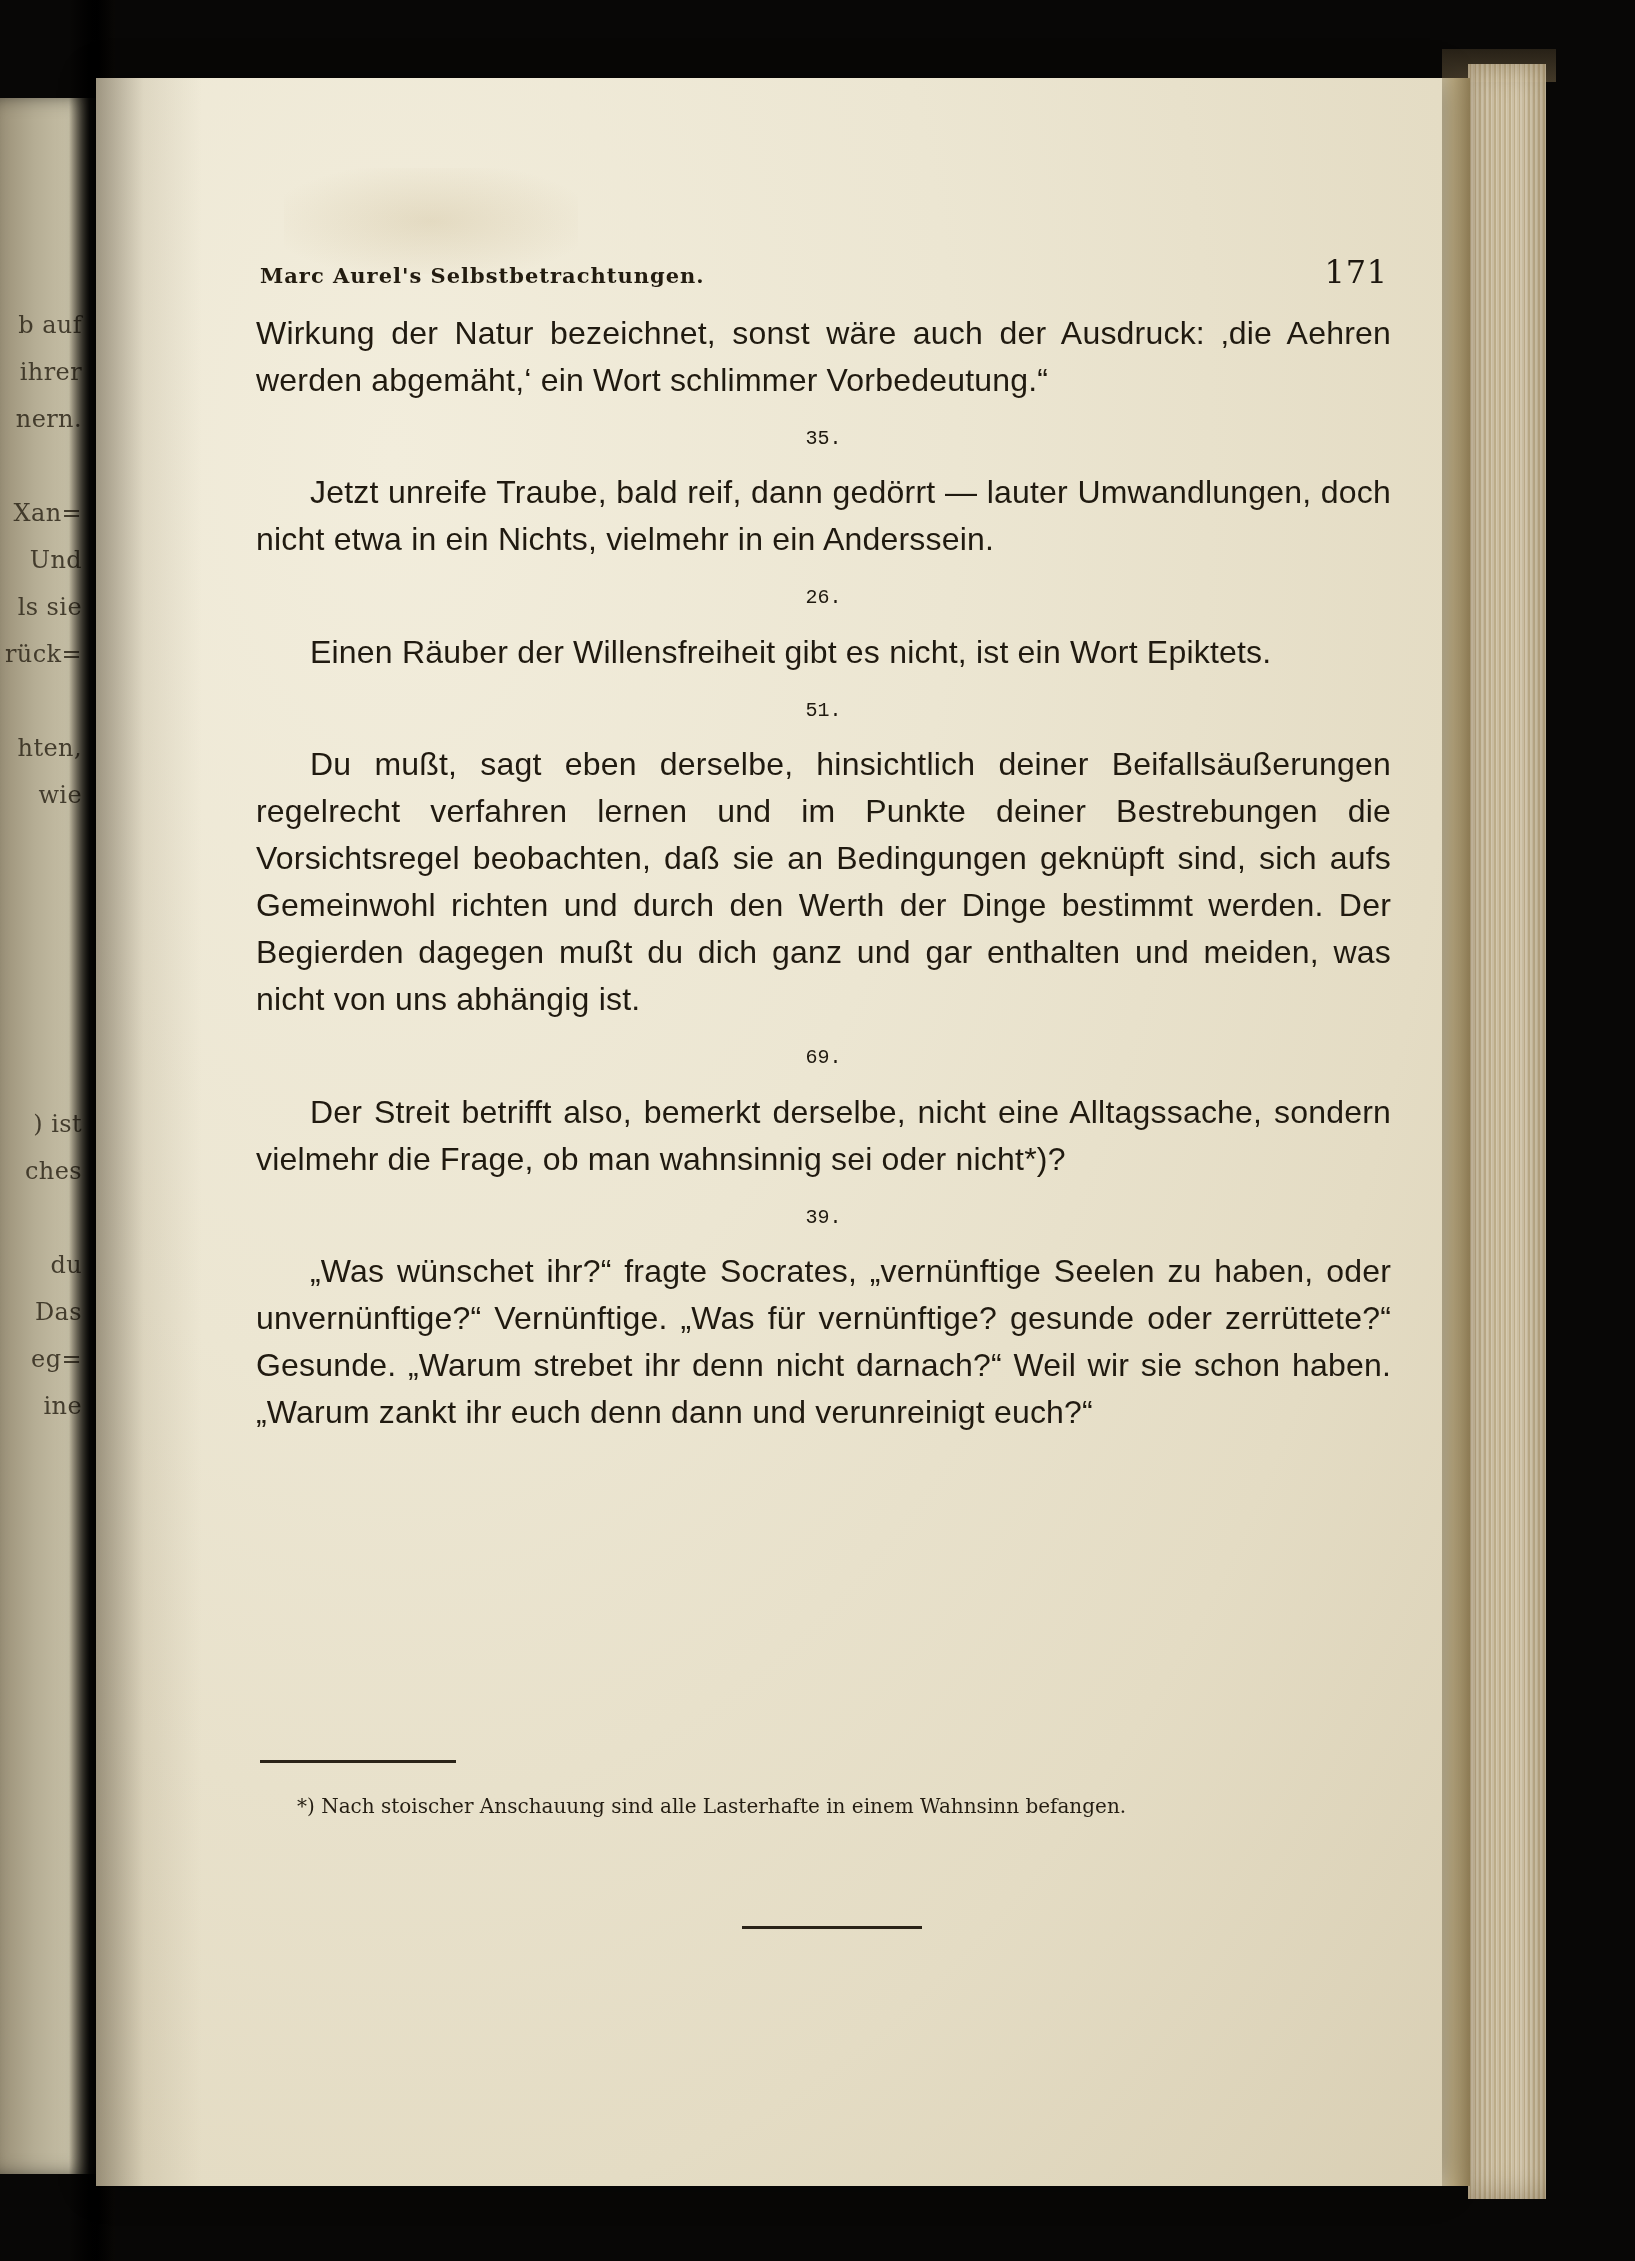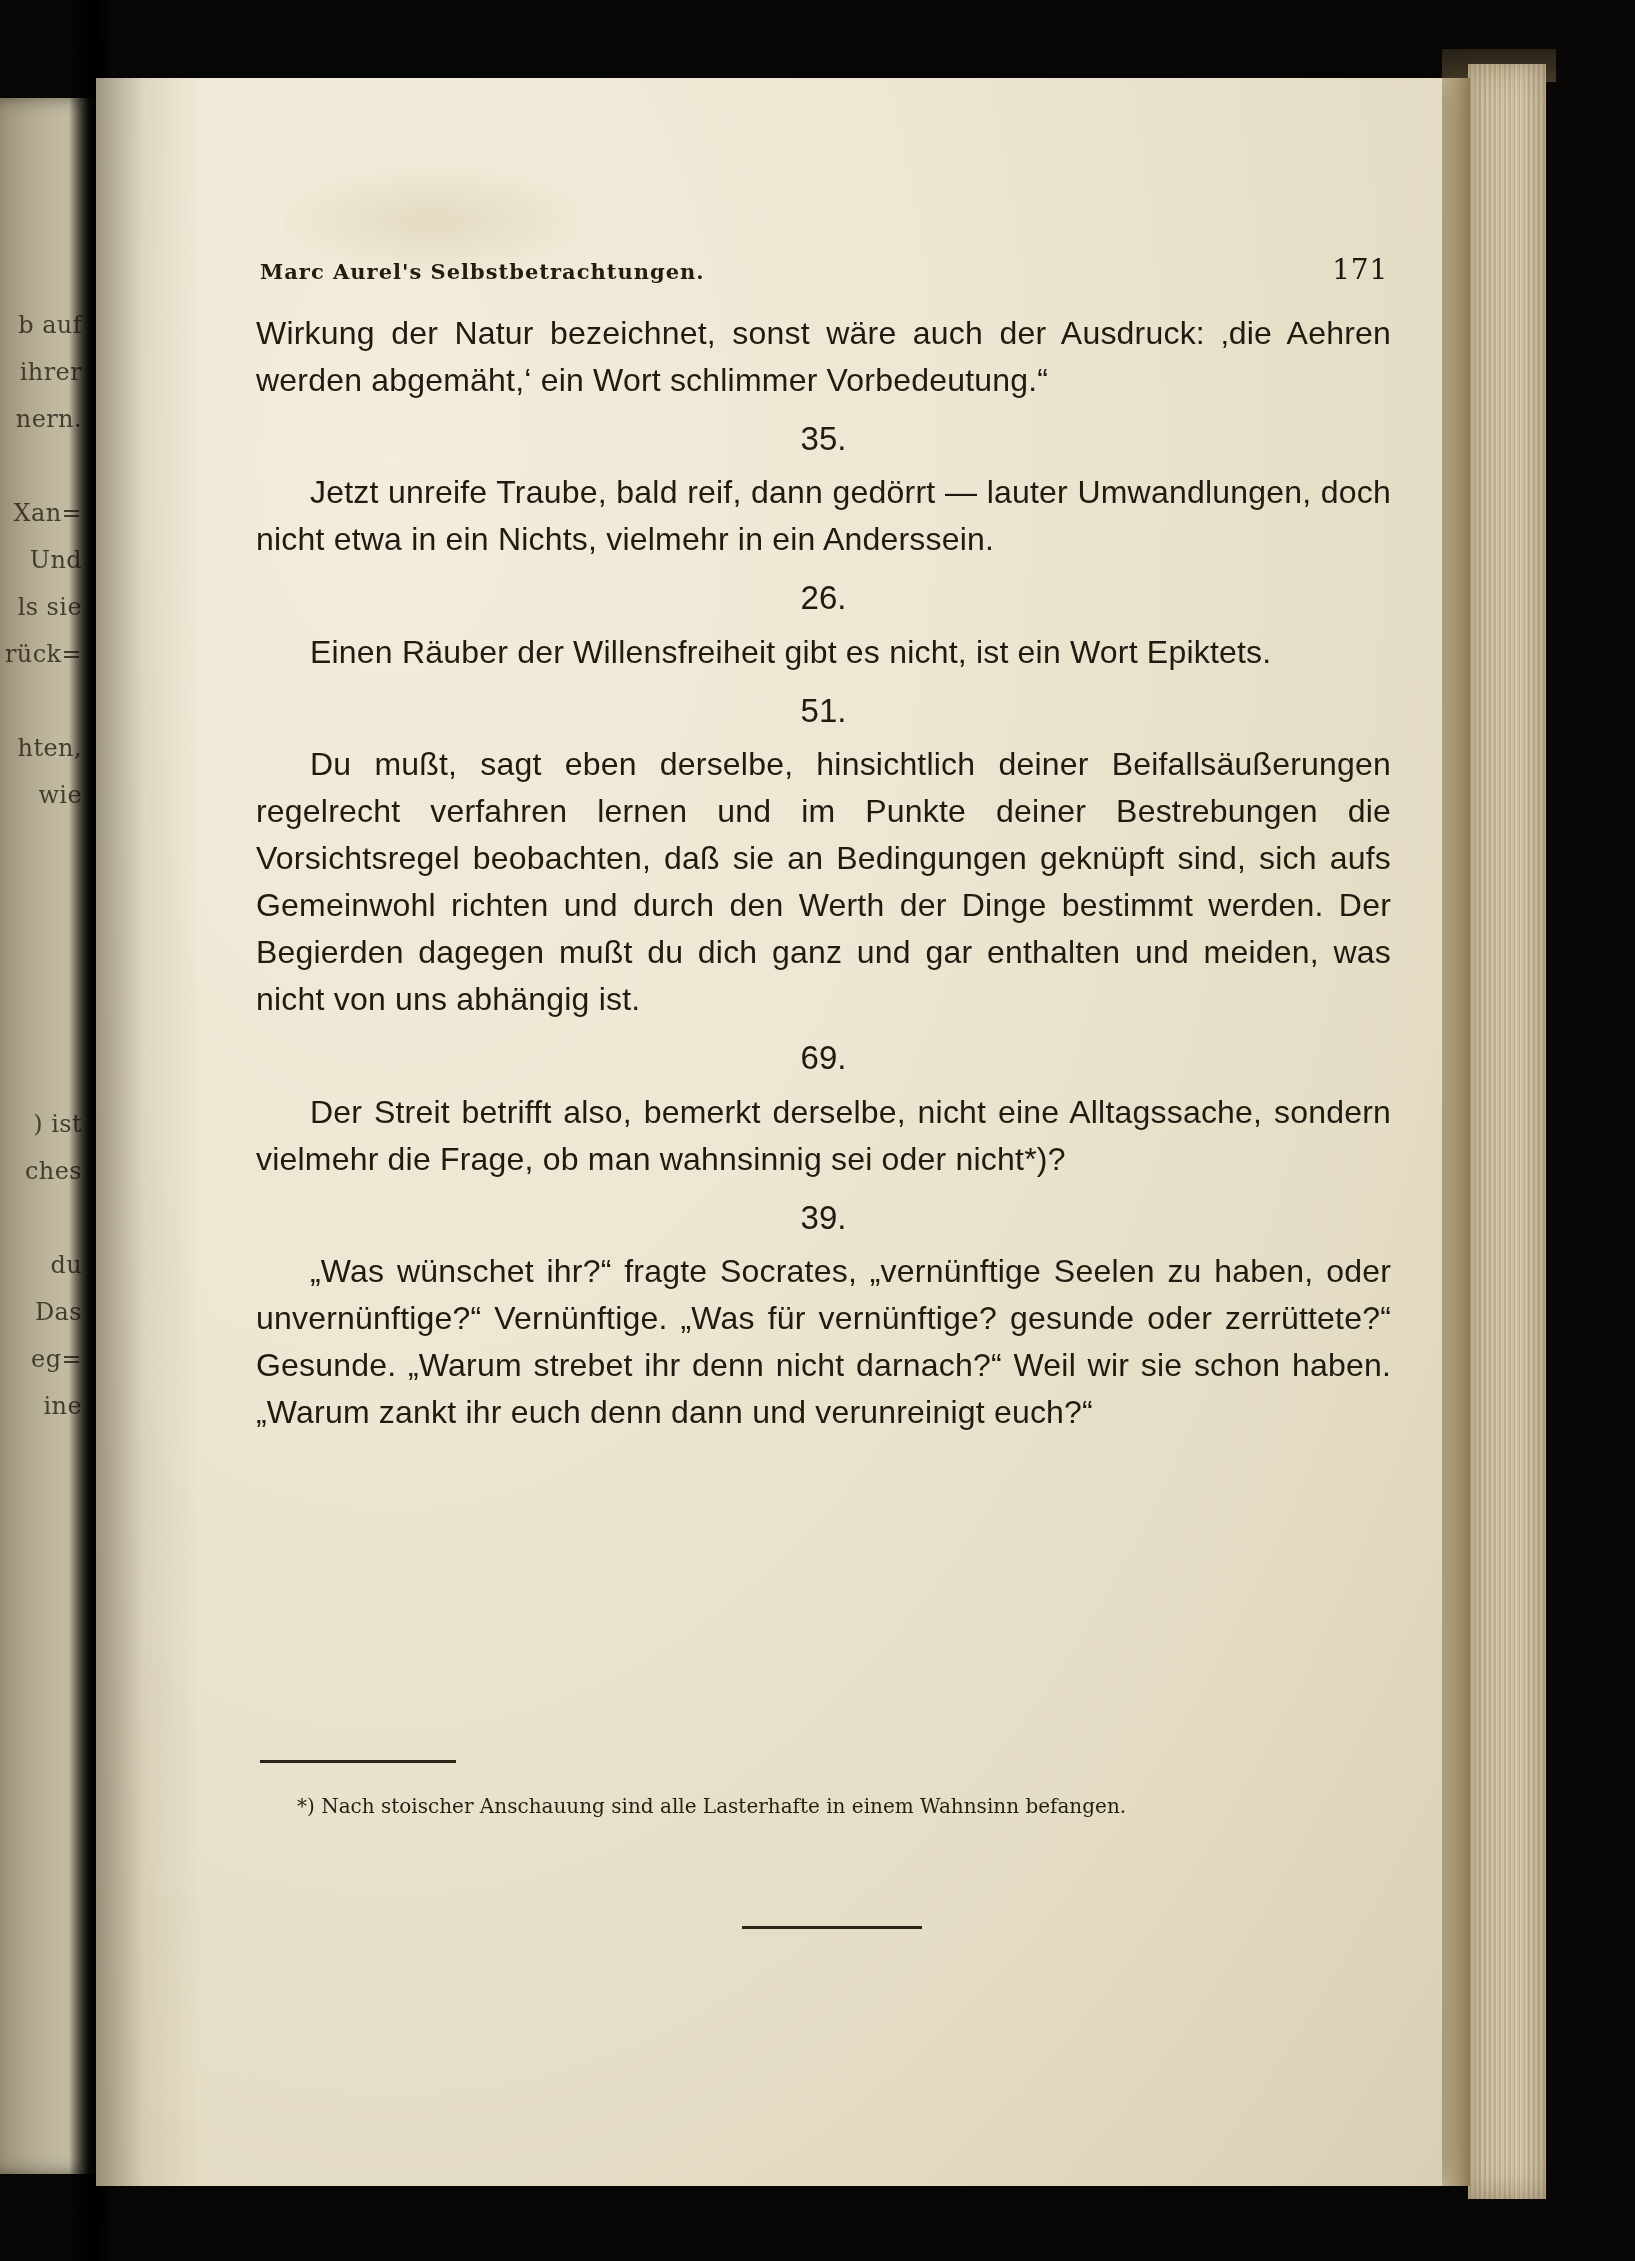--- a/index.html
+++ b/index.html
@@ -131,21 +131,21 @@
     justify-content: space-between;
   }
   .rh-title {
     font-size: 21px;
     letter-spacing: 1px;
     color: #231c10;
     font-family: "DejaVu Serif", serif;
     font-weight: 600;
   }
   .rh-page {
-    font-size: 28px;
+    font-size: 32px;
     color: #1d1710;
     font-family: "DejaVu Serif", serif;
     letter-spacing: 0.8px;
   }
 
   
   #body {
     position: absolute;
     left: 160px;
     top: 232px;
@@ -156,25 +156,25 @@
     line-height: 47px;
     color: #201a10;
     text-align: justify;
     text-justify: inter-word;
     font-family: Liberation Sans, sans-serif;
     letter-spacing: 0.2px;
     margin: 0 0 1.6px 0;
   }
   .para.indent { text-indent: 54px; }
   .sec-num {
-    font-size: 33px;
+    font-size: 20px;
     line-height: 59px;
     text-align: center;
     color: #201a10;
-    font-family: Liberation Sans, sans-serif;
+    font-family: Liberation Mono, monospace;
     margin: 4.9px 0 1.6px 0;
   }
 
   
   #footnote-rule {
     position: absolute;
     left: 164px;
     top: 1682px;
     width: 196px;
     height: 2.5px;

